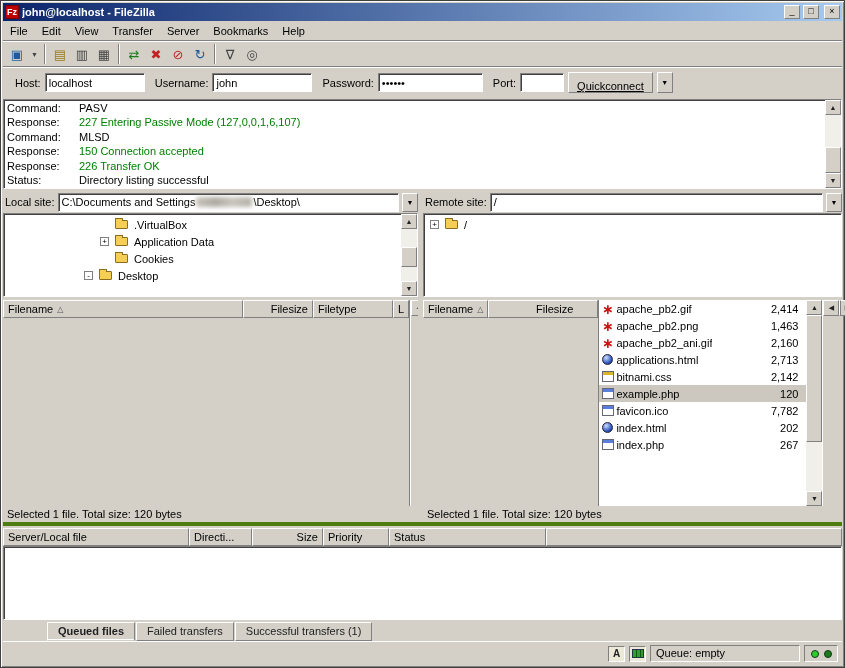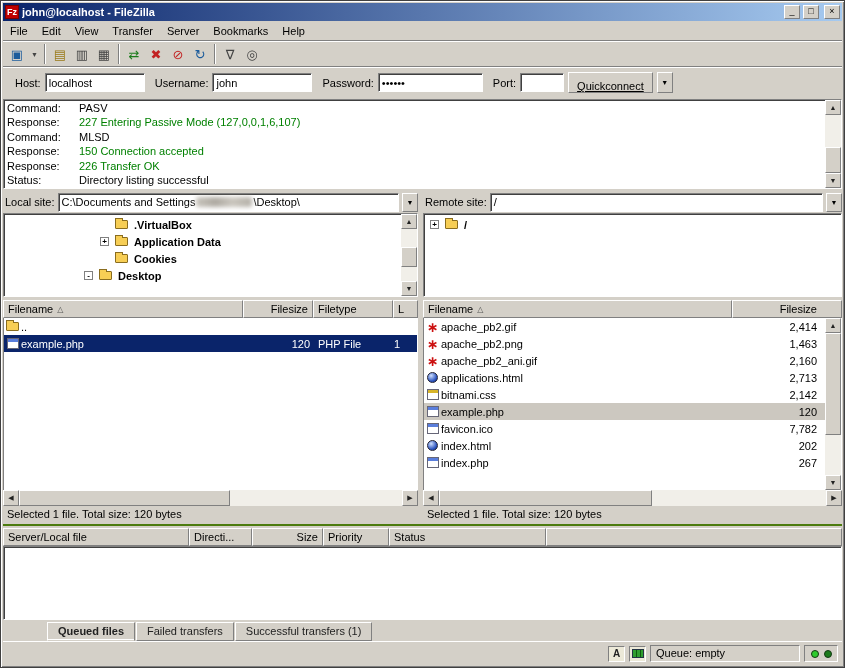--- a/index.html
+++ b/index.html
@@ -66,21 +66,21 @@
   .siterow { height:22px; align-items:center; }
   .siterow .pane-l, .siterow .pane-r { align-items:center; gap:3px; }
   .sitelabel { font-size:11px; flex:none; padding-left:2px; }
   .combo { flex:1; height:19px; display:flex; align-items:center; background:#fff;
            border:1px solid; border-color:#808080 #fff #fff #808080; box-shadow: inset 1px 1px 0 #404040;
            font-size:11px; padding:0 3px; white-space:nowrap; overflow:hidden; }
   .combo-dd { width:16px; height:19px; flex:none; display:flex; align-items:center; justify-content:center; font-size:7px; }
   .redacted { display:inline-block; width:56px; height:10px; margin:0 1px;
               background:linear-gradient(90deg,#c8c4bc,#aeaaa2 35%,#cac6be 65%,#b5b1a9); filter:blur(2px); border-radius:2px; }
 
-  .treerow { height:84px; margin-bottom:3px;font-weight:bold; }
+  .treerow { height:84px; margin-bottom:3px; }
   .treebox { flex:1; background:#fff; border:1px solid; border-color:#808080 #fff #fff #808080;
              box-shadow: inset 1px 1px 0 #404040; overflow:hidden; display:flex; }
   .treeinner { flex:1; padding-top:2px; overflow:hidden; }
   .tree-item { height:17px; display:flex; align-items:center; gap:4px; font-size:11px; white-space:nowrap; }
   .indent-deep { padding-left:96px; }
   .indent-root { padding-left:6px; }
   .expander { width:9px; height:9px; flex:none; border:1px solid #808080; background:#fff; font-size:8px; line-height:7px; text-align:center; color:#000; }
   .expander.empty { border:none; background:transparent; }
 
   
@@ -89,42 +89,42 @@
   .ic-folder i::before { content:""; position:absolute; top:-3px; left:-1px; width:6px; height:2px; background:#f7ce55; border:1px solid #8a6d1f; border-bottom:none; }
   .ic-doc i { display:block; width:12px; height:11px; background:linear-gradient(#5a7edc 0 3px,#ffffff 3px); border:1px solid #667; }
   .ic-css i { display:block; width:12px; height:11px; background:linear-gradient(#d8b52a 0 3px,#ffffff 3px); border:1px solid #667; }
   .ic-ball i { display:block; width:11px; height:11px; border-radius:50%; border:1px solid #223;
                background:radial-gradient(circle at 35% 30%, #cfe0ff, #2a52be 65%, #16306e); }
   .ic-apache { color:#cc1111; font-size:14px; font-weight:bold; }
   .ic-apache::before { content:"∗"; }
 
   
   .listsrow { height:206px; }
-  .listcol { flex:1; display:flex; flex-direction:column; overflow:hidden; }
+  .listcol { flex:1; display:flex; flex-direction:row; overflow:hidden; }
   .lheader { height:18px; flex:none; display:flex; }
   .hcell { background:#d4d0c8; border:1px solid; border-color:#fff #808080 #808080 #fff;
            font-size:11px; padding:1px 4px; display:flex; align-items:center; gap:4px; overflow:hidden; white-space:nowrap; }
   .sortglyph { font-size:8px; color:#555; }
   .lbody { flex:1; background:#fff; display:flex; overflow:hidden;
            border-left:1px solid #808080; border-right:1px solid #fff; }
   .lrows { flex:1; overflow:hidden; }
   .lrow { height:17px; display:flex; align-items:center; font-size:11px; white-space:nowrap; }
   .lrow .cname { display:flex; align-items:center; overflow:hidden; }
   .lrow.sel { background:#0a246a; color:#fff; }
   .lrow.sel-inactive { background:#ccc8c0; }
   
   .lc-name { width:240px; flex:none; } .lc-size { width:70px; flex:none; text-align:right; padding-right:4px; }
   .lc-type { width:80px; flex:none; padding-left:4px; } .lc-mod { flex:1; overflow:hidden; }
   .hc-name-l { width:240px; flex:none; } .hc-size-l { width:70px; flex:none; justify-content:flex-end; }
   .hc-type-l { width:80px; flex:none; } .hc-mod-l { flex:1; }
   
   .rc-name { flex:1; overflow:hidden; } .rc-size { width:94px; flex:none; text-align:right; padding-right:8px; }
   .hc-name-r { flex:1; } .hc-size-r { width:110px; flex:none; justify-content:flex-end; padding-right:24px; }
 
-  .statusrow { height:20px; align-items:flex-start; border-bottom:2px solid #4d7c0f; }
+  .statusrow { height:20px; align-items:flex-end; border-bottom:4px solid #4d7c0f; }
   .statustext { font-size:11px; padding:2px 4px; }
 
   
   .qheader { height:18px; flex:none; display:flex; margin-top:2px; }
   .qh-0 { width:186px; flex:none; } .qh-1 { width:63px; flex:none; } .qh-2 { width:214px; flex:none; }
   .qh-3 { width:71px; flex:none; justify-content:flex-end; } .qh-4 { width:66px; flex:none; } .qh-5 { width:157px; flex:none; }
   .qh-fill { flex:1; }
   .qbody { flex:1; background:#fff; border:1px solid; border-color:#808080 #fff #fff #808080; box-shadow: inset 1px 1px 0 #404040; }
 
   

